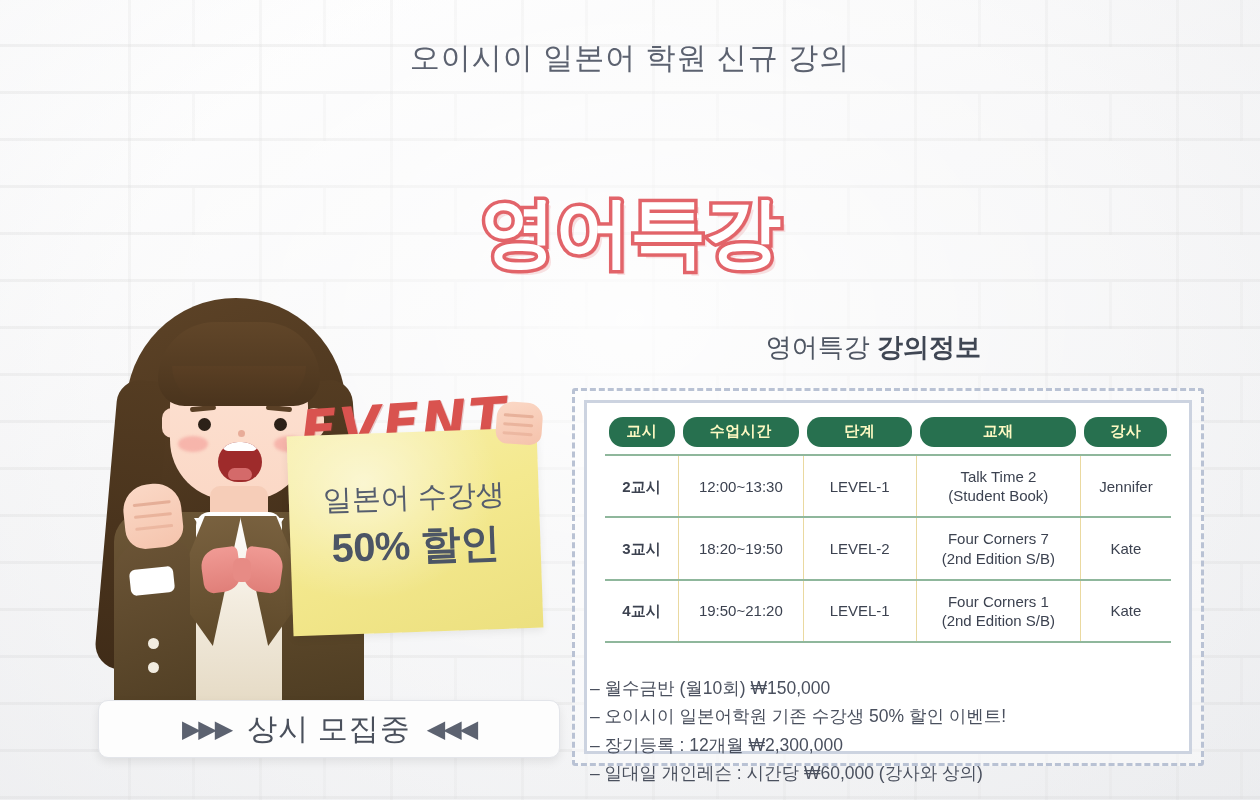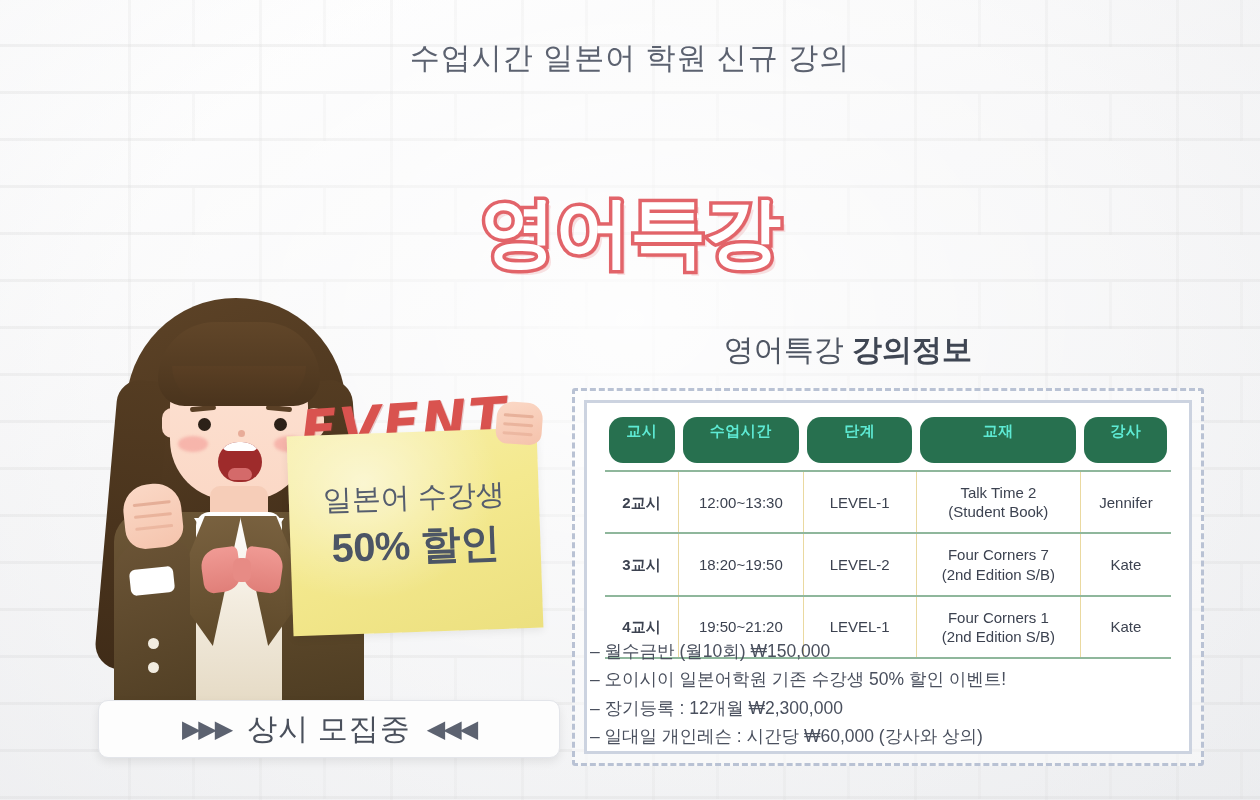--- a/index.html
+++ b/index.html
@@ -349,23 +349,23 @@
     font-family: "Liberation Serif", "DejaVu Serif", serif;
     font-size: 30px;
     color: #4a505c;
     letter-spacing: 1px;
   }
   .cta .arrows { font-size: 24px; color: #5c6270; letter-spacing: -2px; }
 
   
   .info-head {
     position: absolute;
-    right: 288px;
+    right: 279px;
     top: 330px;
-    font-size: 30px;
+    font-size: 26px;
     color: #4f5663;
   }
   .info-head b { font-weight: 900; color: #3f4653; }
 
   .panel {
     position: absolute;
     left: 572px;
     top: 388px;
     width: 632px;
     height: 378px;
@@ -389,25 +389,25 @@
     border-collapse: collapse;
     table-layout: fixed;
   }
   table.schedule th {
     padding: 0 0 7px 0;
     border: none;
   }
   .pill {
     display: block;
     background: #27704f;
-    color: #5eead4;
+    color: #fef9c3;
     font-size: 15px;
     font-weight: 700;
     border-radius: 14px;
-    padding: 5px 0 22px 0;
+    padding: 5px 0 6px 0;
     margin: 0 4px;
     letter-spacing: 0.5px;
   }
   table.schedule td {
     border-top: 2px solid #8fb79c;
     border-right: 1px solid #ead9a0;
     padding: 11px 2px;
     text-align: center;
     font-size: 15px;
     color: #3c4250;
@@ -421,36 +421,36 @@
 
   .col-1 { width: 13%; }
   .col-2 { width: 22%; }
   .col-3 { width: 20%; }
   .col-4 { width: 29%; }
   .col-5 { width: 16%; }
 
   .notes {
     position: absolute;
     left: 590px;
-    top: 637px;
+    top: 674px;
     width: 600px;
     color: #4a505e;
     font-size: 17.5px;
     line-height: 1.62;
   }
   .notes div { white-space: nowrap; }
 </style>
 </head>
 <body>
 
 <div class="banner">
   <div class="brick-offset"></div>
   <div class="vignette"></div>
 
-  <div class="eyebrow">수업시간 일본어 학원 신규 강의</div>
+  <div class="eyebrow">오이시이 일본어 학원 신규 강의</div>
   <div class="title-sub">영어특강</div>
 
   <div class="character">
     <div class="hair-back"></div>
     <div class="hair-strand-l"></div>
     <div class="hair-strand-r"></div>
     <div class="ear-l"></div>
     <div class="ear-r"></div>
     <div class="face"></div>
     <div class="blush-l"></div>

